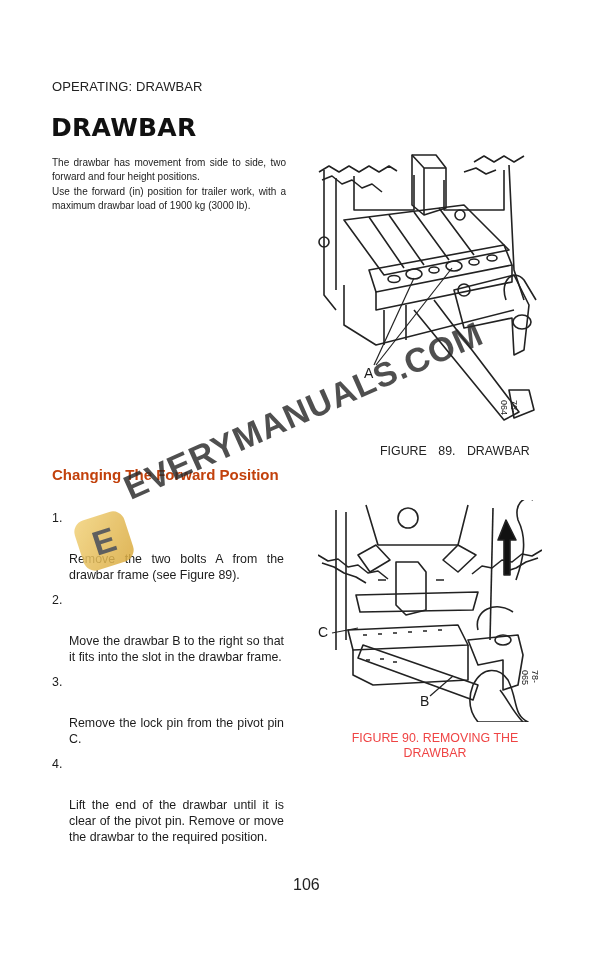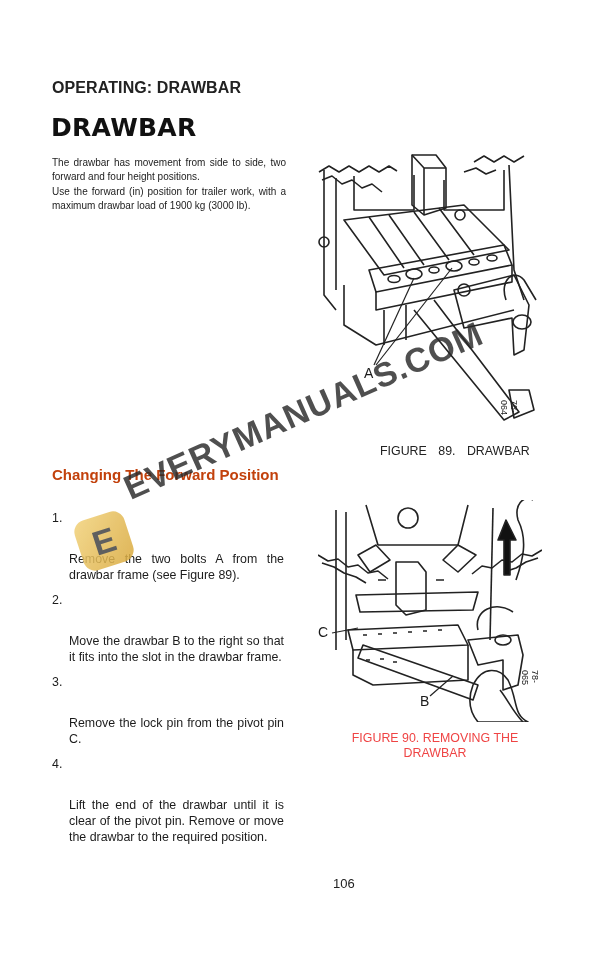--- a/index.html
+++ b/index.html
@@ -1,21 +1,21 @@
 <!DOCTYPE html>
 <html><head>
   <meta charset="utf-8">
   <style>
     html, body { margin:0; padding:0; }
     body {
       width:612px; height:961px; background:#ffffff; position:relative; overflow:hidden;
       font-family:"Liberation Sans", sans-serif; color:#1a1a1a;
     }
     .section-label {
-      position:absolute; left:52px; top:79px; font-size:16px; letter-spacing:0.1px; color:#222;font-weight:bold;
+      position:absolute; left:52px; top:79px; font-size:13px; letter-spacing:0.1px; color:#222;
     }
     .page-title {
       position:absolute; left:51px; top:113px; font-size:25px; font-weight:bold; color:#111;
       letter-spacing:0.3px; font-family:"DejaVu Sans", sans-serif;
     }
     .intro {
       position:absolute; left:52px; top:156px; width:234px; font-size:10px; line-height:14.4px;
       text-align:justify; color:#1c1c1c;
     }
     .intro p { margin:0; }
@@ -33,21 +33,21 @@
     }
     .steps li { display:flex; margin-bottom:9px; }
     .steps .num { width:17px; flex:0 0 17px; }
     .steps .txt { flex:1; text-align:justify;margin-top:41px; }
     .fig90 { position:absolute; left:318px; top:500px; width:224px; height:222px; }
     .fig90-caption {
       position:absolute; left:320px; top:731px; width:230px; font-size:12.4px; line-height:15px;
       text-align:center; color:#ef4444;
     }
     .page-number {
-      position:absolute; left:293px; top:876px; font-size:13px; color:#222;margin-left:40px;
+      position:absolute; left:293px; top:876px; font-size:16px; color:#222;
     }
     .watermark {
       position:absolute; left:118px; top:472px; font-size:34px; font-weight:bold; color:rgba(40,40,40,0.82);
       transform-origin:0 0; transform:rotate(-24deg); letter-spacing:1px; white-space:nowrap;
       font-family:"Liberation Sans", sans-serif;
     }
     .wm-logo {
       position:absolute; left:78px; top:515px; width:52px; height:52px; border-radius:12px;
       background:linear-gradient(135deg,#f2d27a,#d9a93c); opacity:0.85; transform:rotate(-18deg);
       display:flex; align-items:center; justify-content:center; font-size:34px; font-weight:bold; color:#444;

